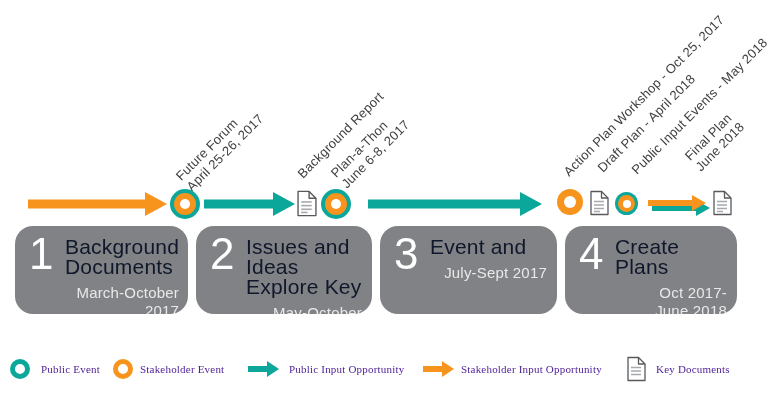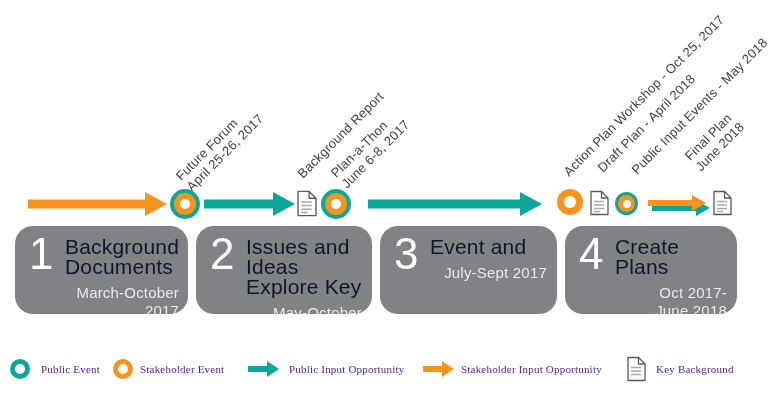--- a/index.html
+++ b/index.html
@@ -216,16 +216,16 @@
     </svg>
     <div class="legend-text" style="left:461px;top:359px">Stakeholder Input Opportunity</div>
 
     <svg class="abs" style="left:627px;top:356px" width="19" height="26" viewBox="0 0 19 25">
       <path d="M1,1 h10.5 l6.5,6.5 V24 H1 Z" fill="#ffffff" stroke="#58595B" stroke-width="1.3" stroke-linejoin="round"></path>
       <path d="M11.5,1 V7.5 H18" fill="none" stroke="#58595B" stroke-width="1.3" stroke-linejoin="round"></path>
       <line x1="4" y1="11" x2="14" y2="11" stroke="#A7A9AC" stroke-width="1.5"></line>
       <line x1="4" y1="14.5" x2="14" y2="14.5" stroke="#A7A9AC" stroke-width="1.5"></line>
       <line x1="4" y1="18" x2="14" y2="18" stroke="#A7A9AC" stroke-width="1.5"></line>
     </svg>
-    <div class="legend-text" style="left:656px;top:359px">Key Background</div>
+    <div class="legend-text" style="left:656px;top:359px">Key Documents</div>
   </div>
 
 </div>
 
 </body></html>

